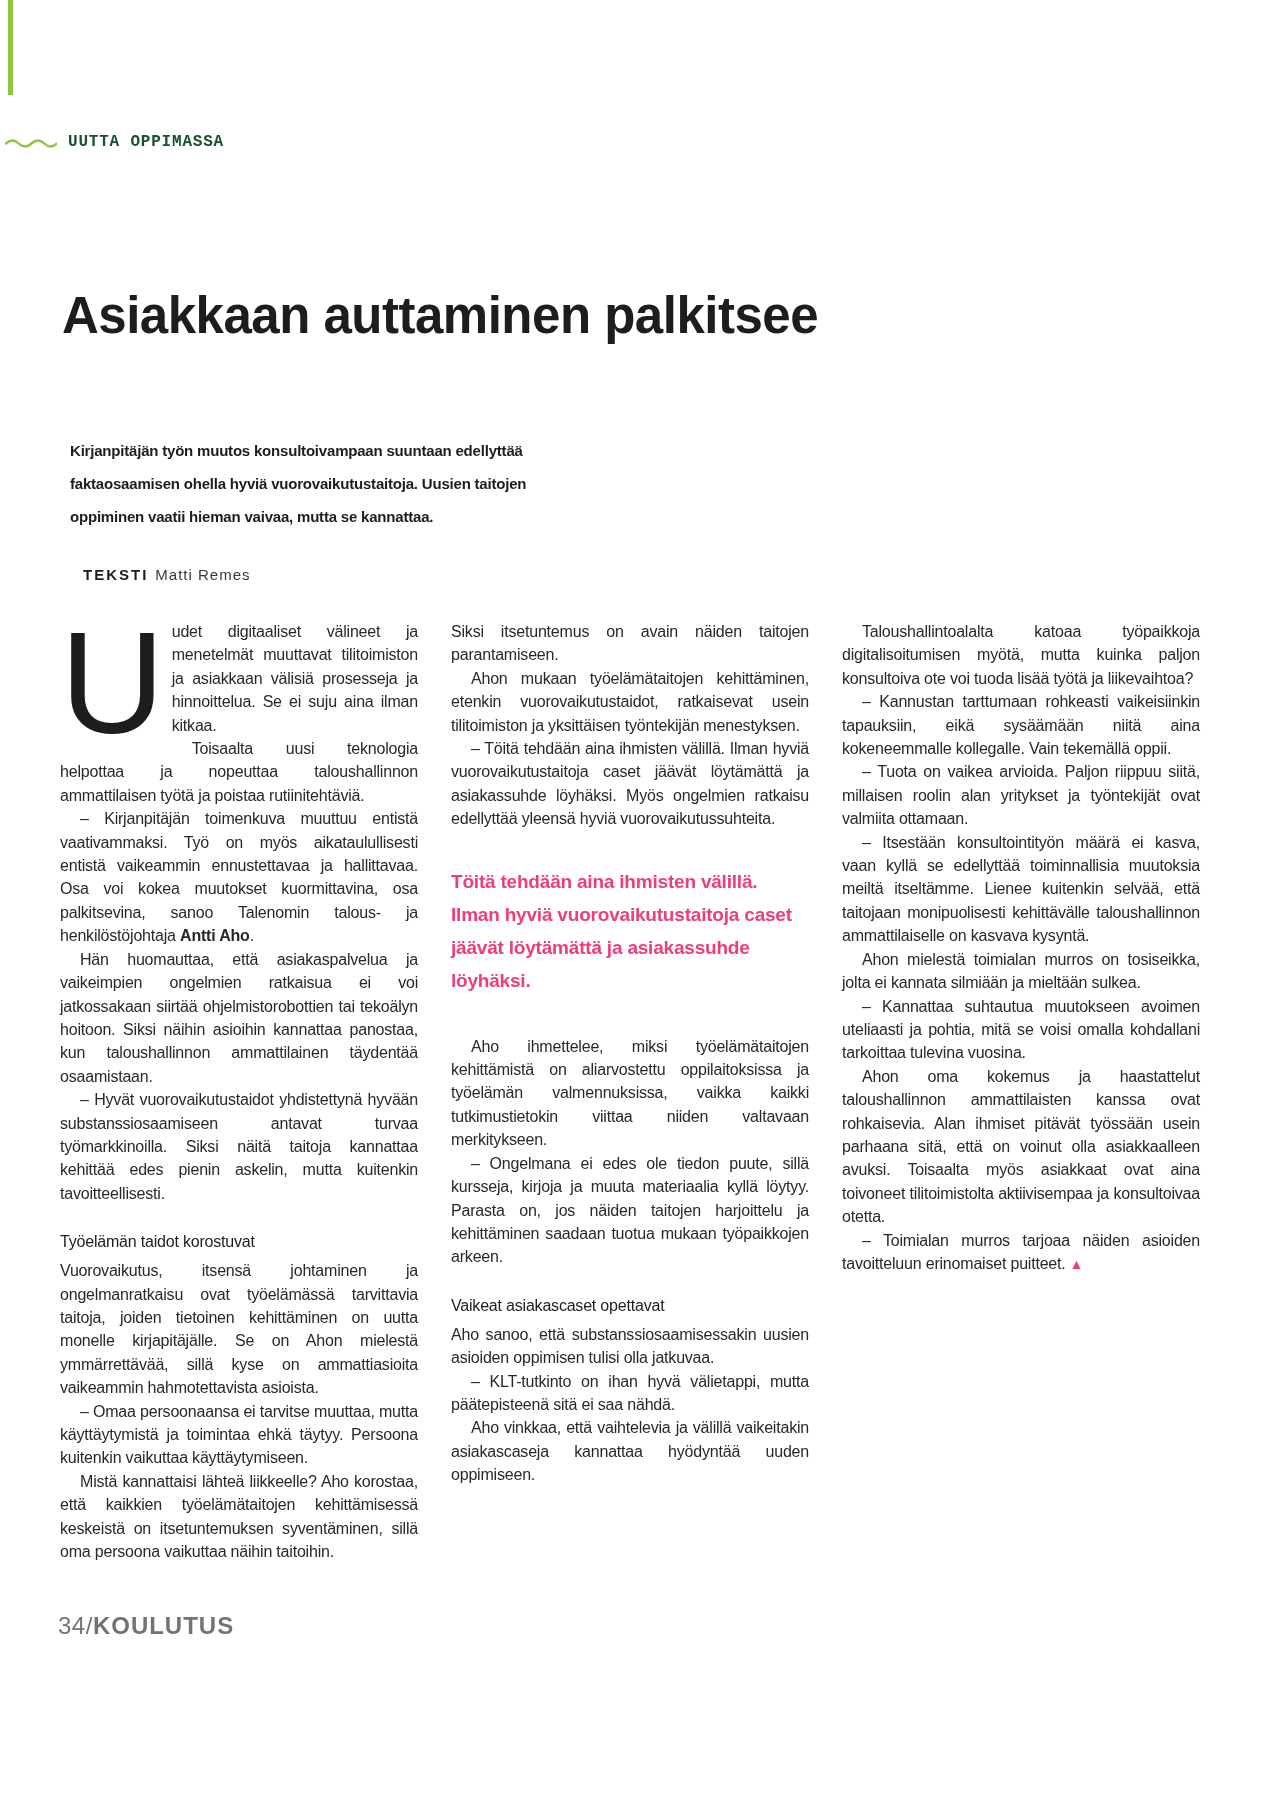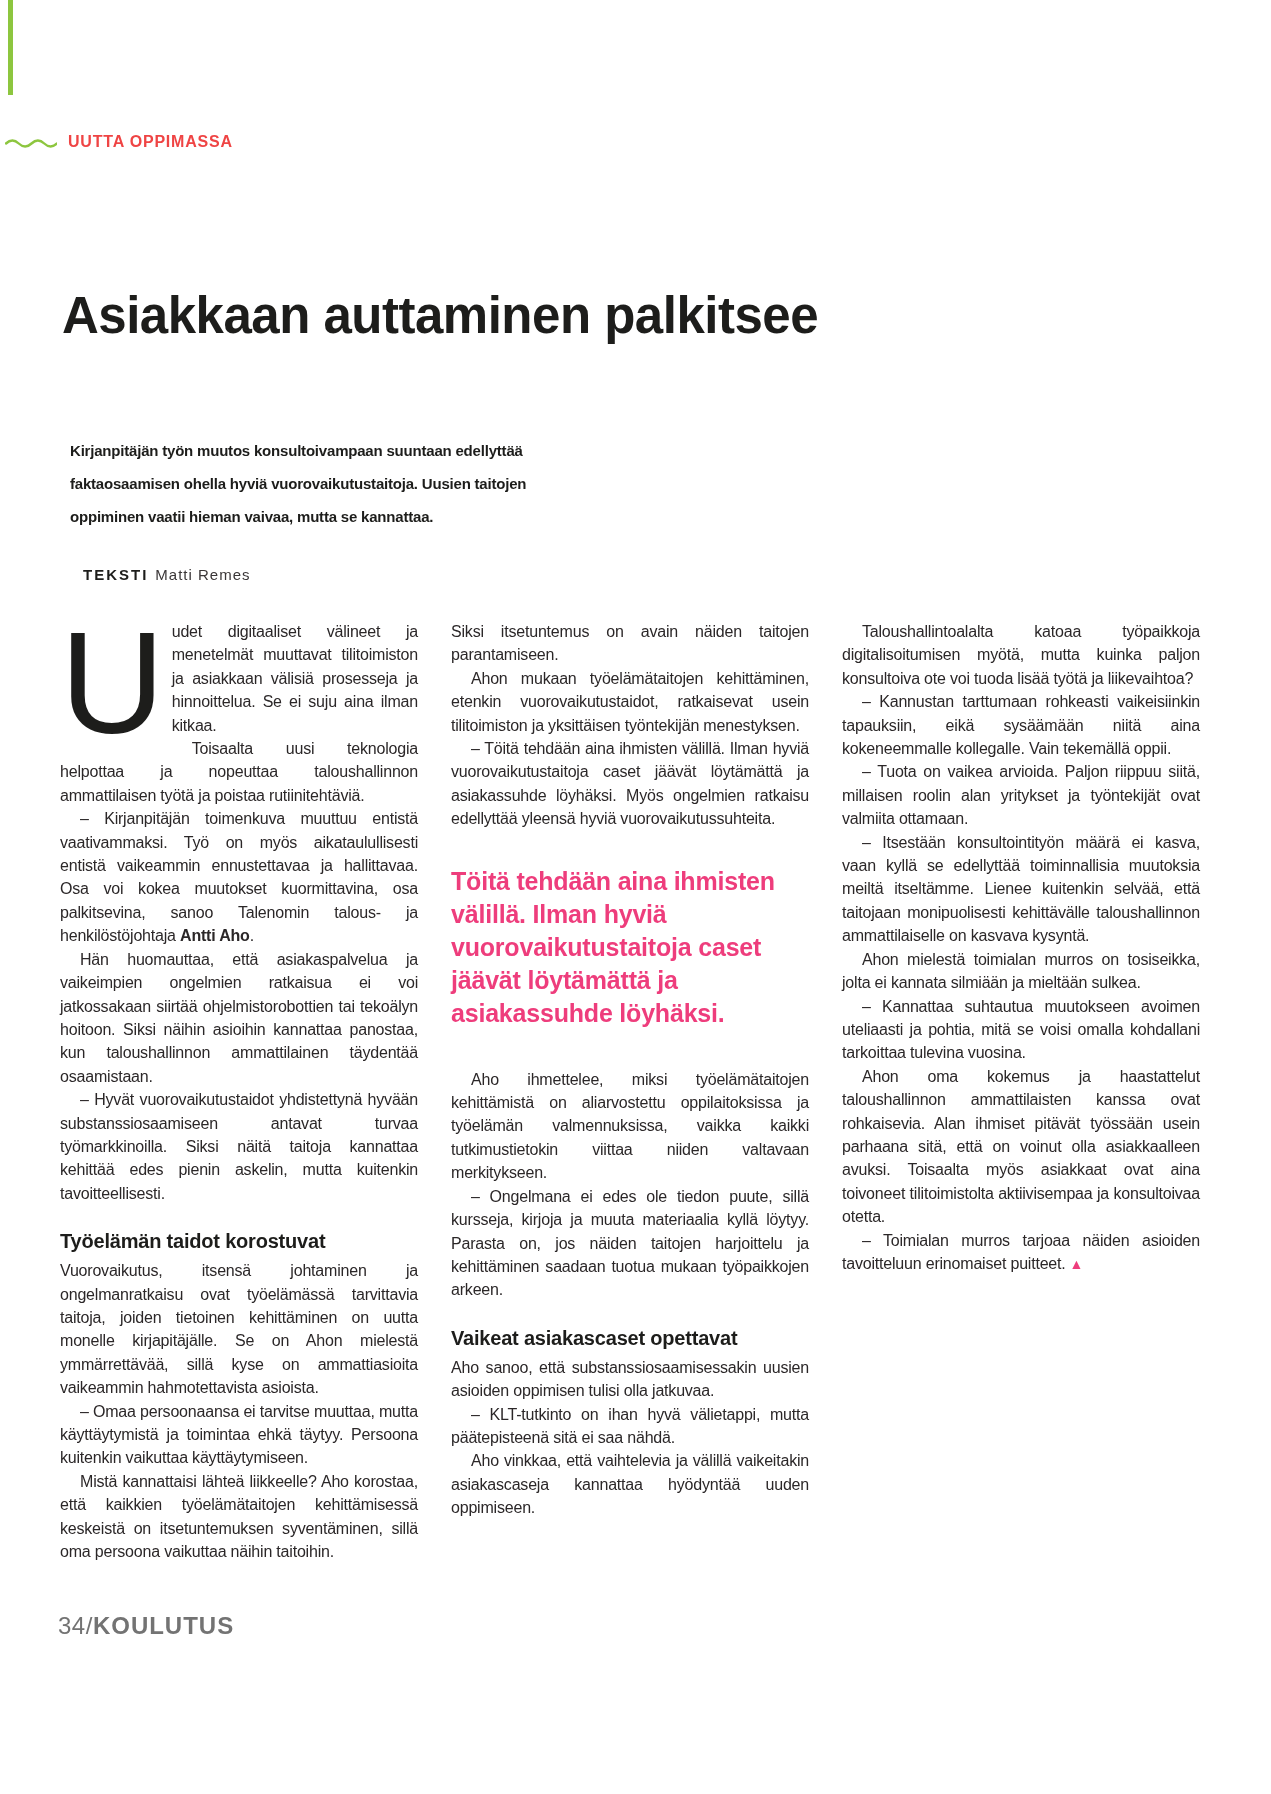--- a/index.html
+++ b/index.html
@@ -3,42 +3,42 @@
 <meta charset="utf-8">
 <style>
   html,body{margin:0;padding:0;background:#ffffff;}
   body{width:1271px;height:1794px;position:relative;overflow:hidden;
        font-family:"Liberation Sans",sans-serif;color:#2b2728;}
   .page{position:absolute;inset:0;background:#fff;}
 
   .edge-bar{position:absolute;left:8px;top:0;width:5px;height:95px;background:#8DC63F;}
 
   .kicker{position:absolute;left:5px;top:133px;display:flex;align-items:center;gap:11px;}
-  .kicker-label{color:#ef4444;font-weight:700;font-size:16px;letter-spacing:0.8px;}
+  .kicker-label{color:#14532d;font-weight:700;font-size:16px;letter-spacing:0.8px;font-family:Liberation Mono, monospace;}
 
   .title{position:absolute;left:62px;top:292px;margin:0;font-size:51px;line-height:48px;
          font-weight:700;color:#1d1d1b;letter-spacing:-0.5px;}
 
   .intro{position:absolute;left:62px;top:426px;width:532px;margin:8px;
          font-size:15px;font-weight:700;line-height:33px;color:#1d1d1b;letter-spacing:-0.2px;}
 
   .byline{position:absolute;left:62px;top:566px;font-size:15px;color:#3a3637;}
   .byline-label{font-weight:700;letter-spacing:2px;color:#1d1d1b;margin-right:7px;margin-left:21px;}
   .byline-name{letter-spacing:1px;}
 
   .columns{position:absolute;left:60px;top:620px;width:1140px;display:flex;gap:33px;}
   .col{flex:0 0 358px;width:358px;}
   .col p{margin:0;font-size:16px;line-height:23.4px;text-align:justify;
          letter-spacing:-0.2px;color:#2b2728;}
   .col p.indent{text-indent:20px;}
-  .col h3{margin:24px 0 5px;font-size:20px;line-height:25px;font-weight:700;color:#1d1d1b;
+  .col h3{margin:24px 0 5px;font-size:16px;line-height:25px;font-weight:400;color:#1d1d1b;
           letter-spacing:-0.2px;}
   .dropcap{float:left;font-size:145px;line-height:98px;font-weight:400;color:#1d1d1b;
            margin:14px 10px 10px 0;letter-spacing:-3px;}
-  .pullquote{margin:34px 0 38px;font-size:25px;line-height:33px;font-weight:700;
+  .pullquote{margin:34px 0 38px;font-size:19px;line-height:33px;font-weight:700;
              color:#EE3D7C;text-align:left;letter-spacing:-0.2px;}
   .endmark{color:#EE3D7C;font-size:14px;letter-spacing:0;}
 
   .footer{position:absolute;left:58px;top:1612px;font-size:24px;color:#737373;}
   .page-num{font-weight:400;letter-spacing:0.5px;}
   .footer-section{font-weight:700;letter-spacing:1px;}
 </style>
 </head>
 <body>
 

